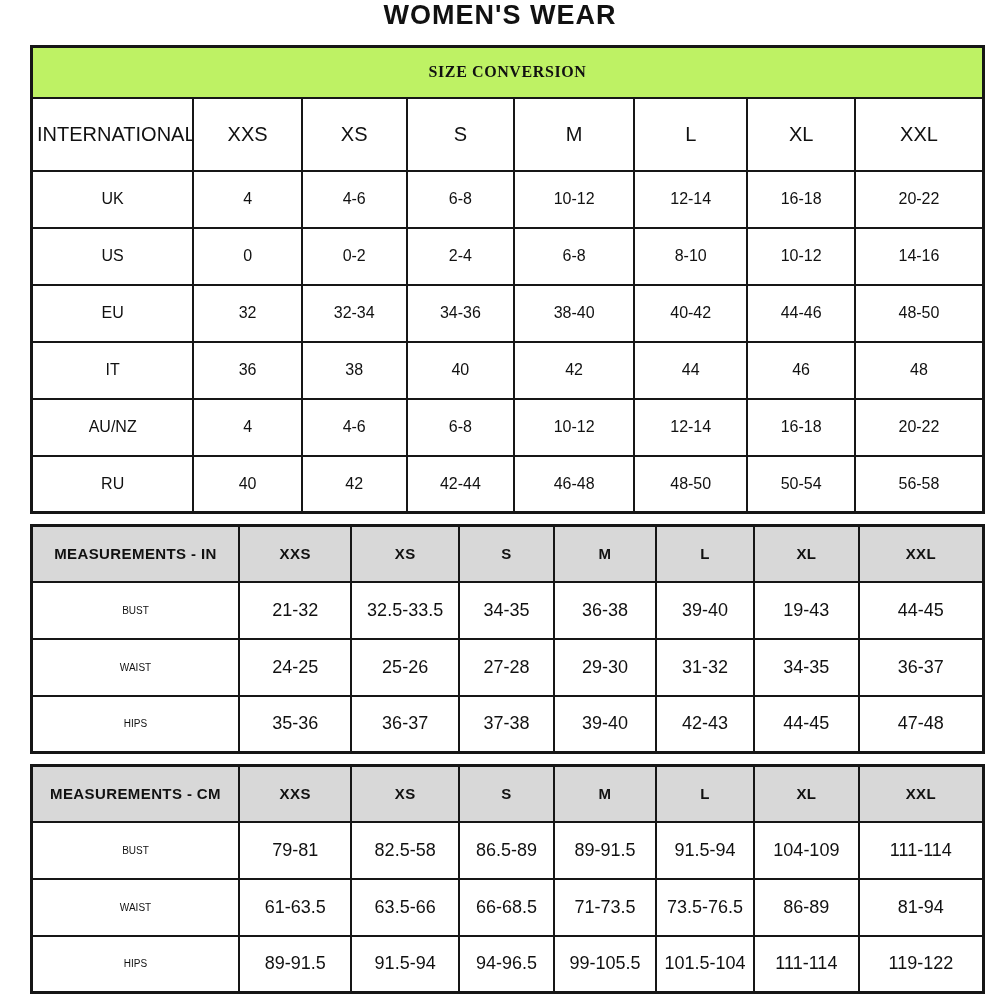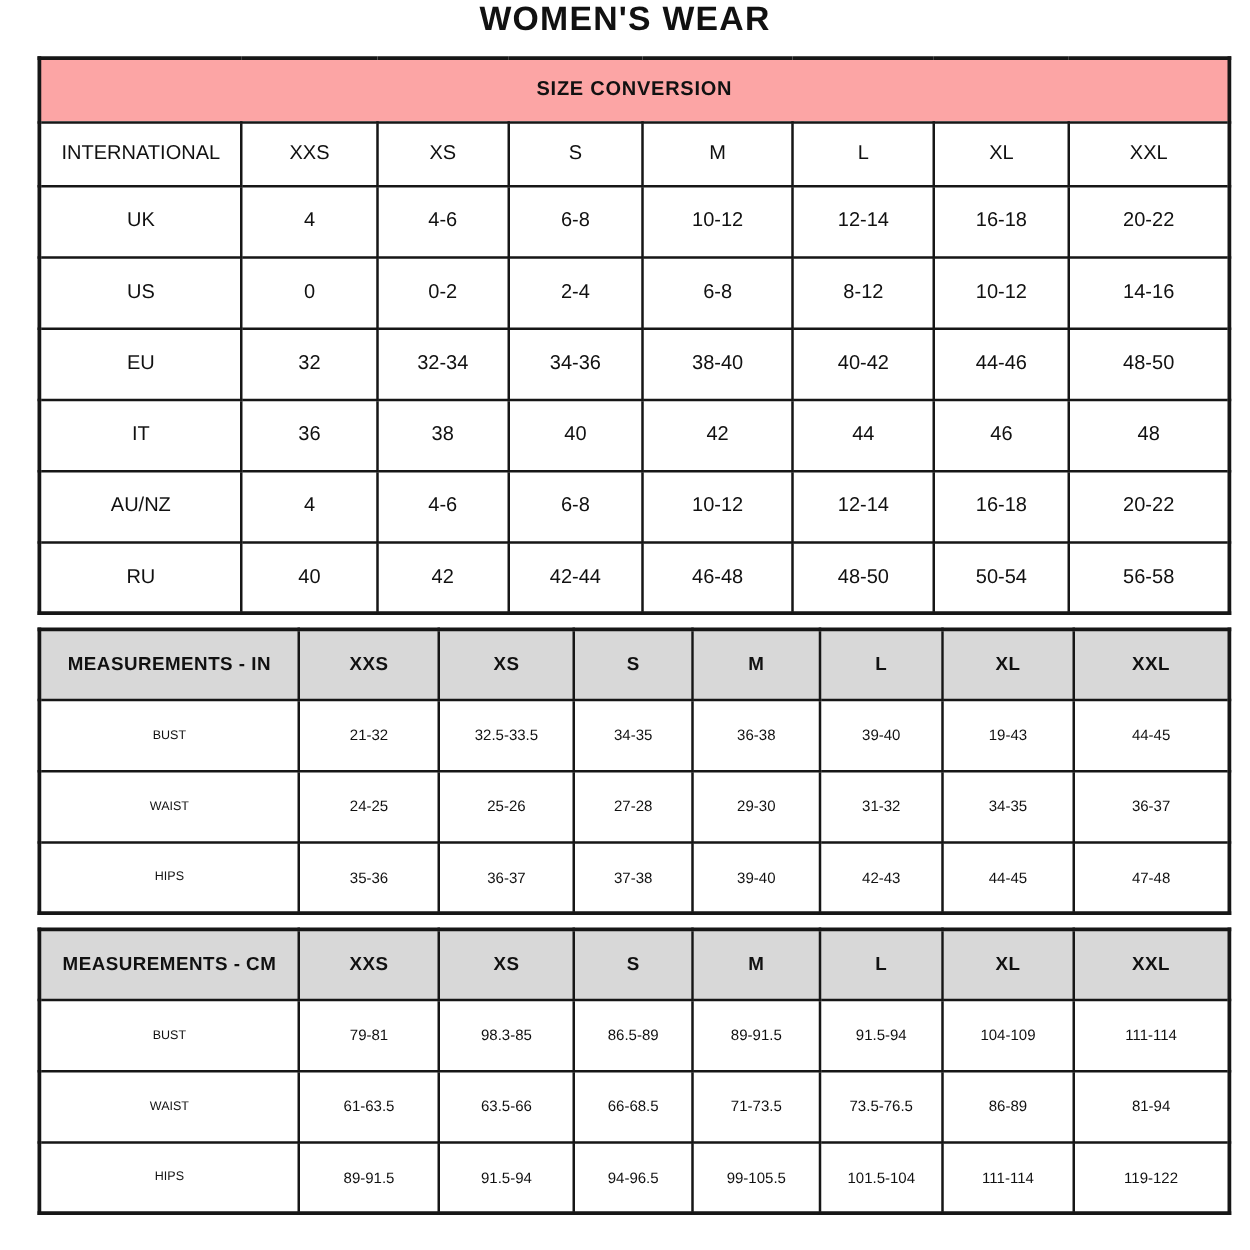--- a/index.html
+++ b/index.html
@@ -35,36 +35,37 @@
     border: 2px solid #161616;
     text-align: center;
     vertical-align: middle;
     padding: 0 4px;
     overflow: hidden;
     white-space: nowrap;
   }
   
   .conv-banner td {
     height: 51px;
-    background: #fca5a5;
+    background: #bef264;
     font-weight: 700;
     font-size: 16px;
     letter-spacing: 0.6px;
-  }
-  .conv-header td { height: 51px; font-size: 16px; }
+    font-family: Liberation Serif, serif;
+  }
+  .conv-header td { height: 73px; font-size: 20px; }
   .conv-row td { height: 57px; font-size: 16px; }
   
   .meas-header td {
     height: 56px;
     background: #d8d8d8;
     font-weight: 700;
     font-size: 15px;
     letter-spacing: 0.4px;
   }
-  .meas-row td { height: 57px; font-size: 12px; }
+  .meas-row td { height: 57px; font-size: 18px; }
   .meas-row td.row-label { font-size: 10px; text-align: center; }
 </style>
 </head>
 <body>
 
 <div class="page">
 
   <div class="page-title">WOMEN'S WEAR</div>
 
   <table>
@@ -101,21 +102,21 @@
         <td>12-14</td>
         <td>16-18</td>
         <td>20-22</td>
       </tr>
       <tr class="conv-row">
         <td class="row-label">US</td>
         <td>0</td>
         <td>0-2</td>
         <td>2-4</td>
         <td>6-8</td>
-        <td>8-12</td>
+        <td>8-10</td>
         <td>10-12</td>
         <td>14-16</td>
       </tr>
       <tr class="conv-row">
         <td class="row-label">EU</td>
         <td>32</td>
         <td>32-34</td>
         <td>34-36</td>
         <td>38-40</td>
         <td>40-42</td>
@@ -232,21 +233,21 @@
         <td>XS</td>
         <td>S</td>
         <td>M</td>
         <td>L</td>
         <td>XL</td>
         <td>XXL</td>
       </tr>
       <tr class="meas-row">
         <td class="row-label">BUST</td>
         <td>79-81</td>
-        <td>98.3-85</td>
+        <td>82.5-58</td>
         <td>86.5-89</td>
         <td>89-91.5</td>
         <td>91.5-94</td>
         <td>104-109</td>
         <td>111-114</td>
       </tr>
       <tr class="meas-row">
         <td class="row-label">WAIST</td>
         <td>61-63.5</td>
         <td>63.5-66</td>

